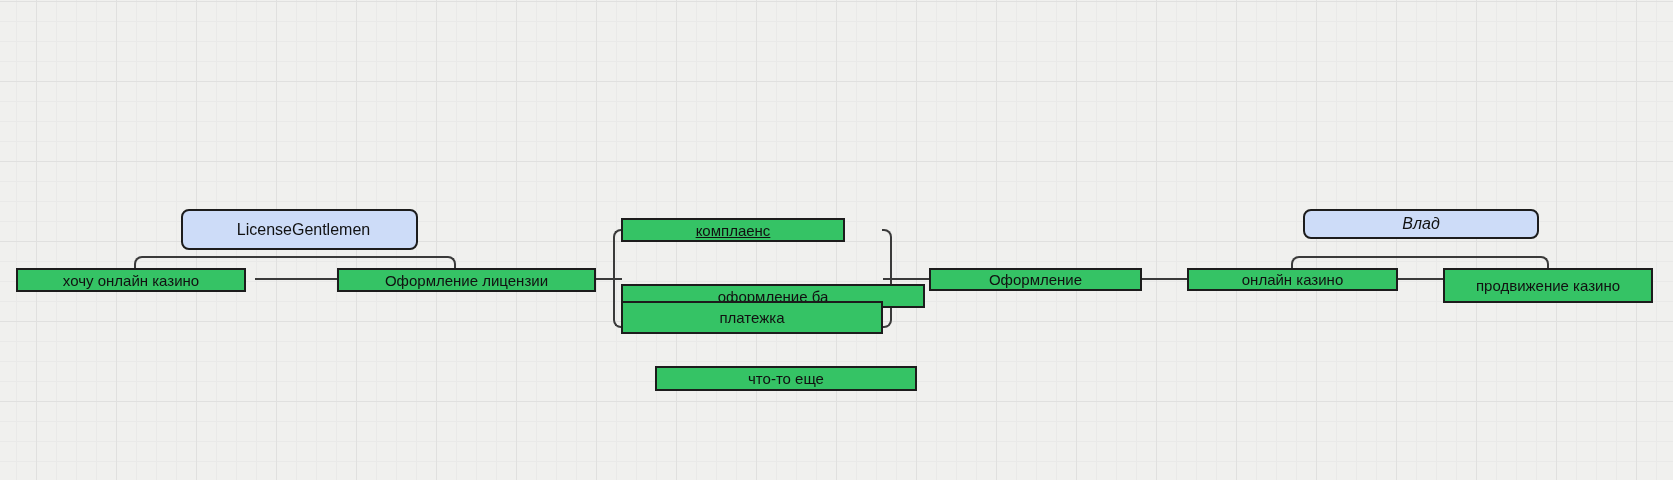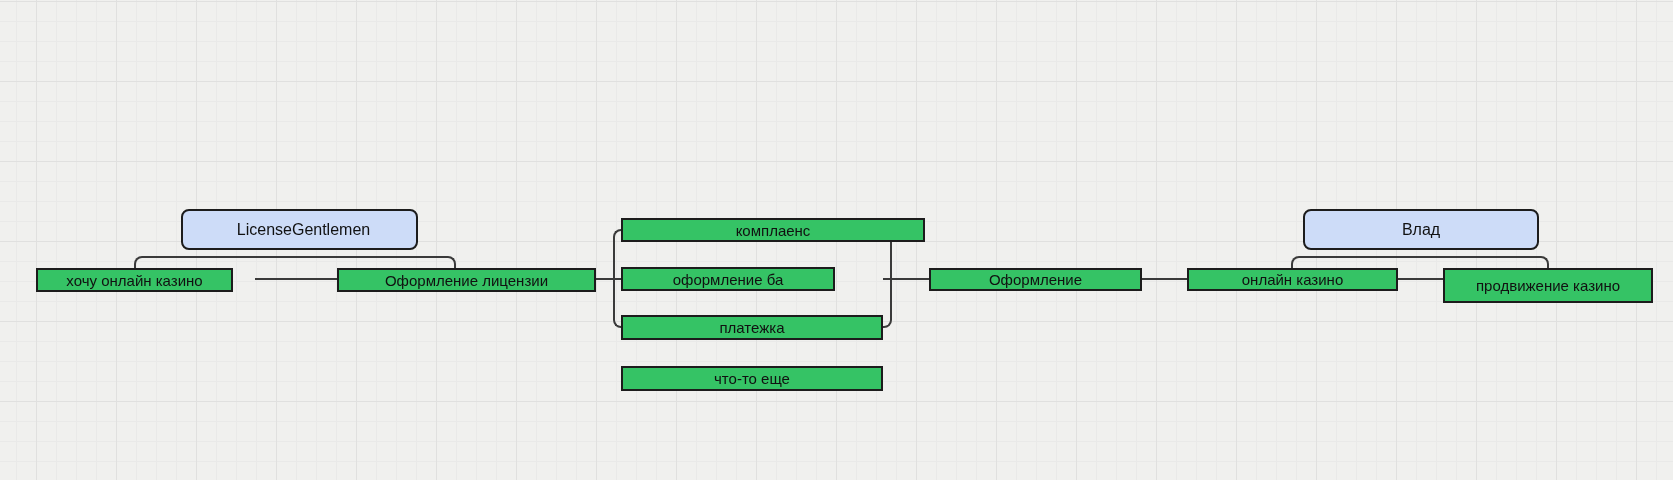--- a/index.html
+++ b/index.html
@@ -78,46 +78,46 @@
   <div class="bracket-down" style="left:134px; top:256px; width:322px; height:12px;"></div>
 
   <div class="bracket-left" style="left:613px; top:229px; width:9px; height:99px;"></div>
   <div class="bracket-right" style="left:882px; top:229px; width:10px; height:99px;"></div>
 
   <div class="bracket-down" style="left:1291px; top:256px; width:258px; height:12px;"></div>
 
   <div class="node blue" style="left:181px; top:209px; width:237px; height:41px;padding-left:8px;">
     <span>LicenseGentlemen</span>
   </div>
-  <div class="node blue" style="left:1303px; top:209px; width:236px; height:41px;">
+  <div class="node blue" style="left:1303px; top:209px; width:236px; height:30px;font-style:italic;">
     <span>Влад</span>
   </div>
 
-  <div class="node green" style="left:16px; top:268px; width:197px; height:24px;margin-left:20px;">
+  <div class="node green" style="left:16px; top:268px; width:230px; height:24px;">
     <span>хочу онлайн казино</span>
   </div>
   <div class="node green" style="left:337px; top:268px; width:259px; height:24px;">
     <span>Оформление лицензии</span>
   </div>
   <div class="node green" style="left:929px; top:268px; width:213px; height:23px;">
     <span>Оформление</span>
   </div>
   <div class="node green" style="left:1187px; top:268px; width:211px; height:23px;">
     <span>онлайн казино</span>
   </div>
   <div class="node green" style="left:1443px; top:268px; width:210px; height:35px;">
     <span>продвижение казино</span>
   </div>
 
-  <div class="node green" style="left:621px; top:218px; width:304px; height:24px;">
+  <div class="node green" style="left:621px; top:218px; width:224px; height:24px;text-decoration:underline;">
     <span>комплаенс</span>
   </div>
-  <div class="node green" style="left:621px; top:267px; width:214px; height:24px;">
+  <div class="node green" style="left:621px; top:284px; width:304px; height:24px;">
     <span>оформление ба</span>
   </div>
-  <div class="node green" style="left:621px; top:315px; width:262px; height:25px;">
+  <div class="node green" style="left:621px; top:301px; width:262px; height:33px;">
     <span>платежка</span>
   </div>
-  <div class="node green" style="left:621px; top:366px; width:262px; height:25px;">
+  <div class="node green" style="left:655px; top:366px; width:262px; height:25px;">
     <span>что-то еще</span>
   </div>
 
 </div>
 
 </body></html>

